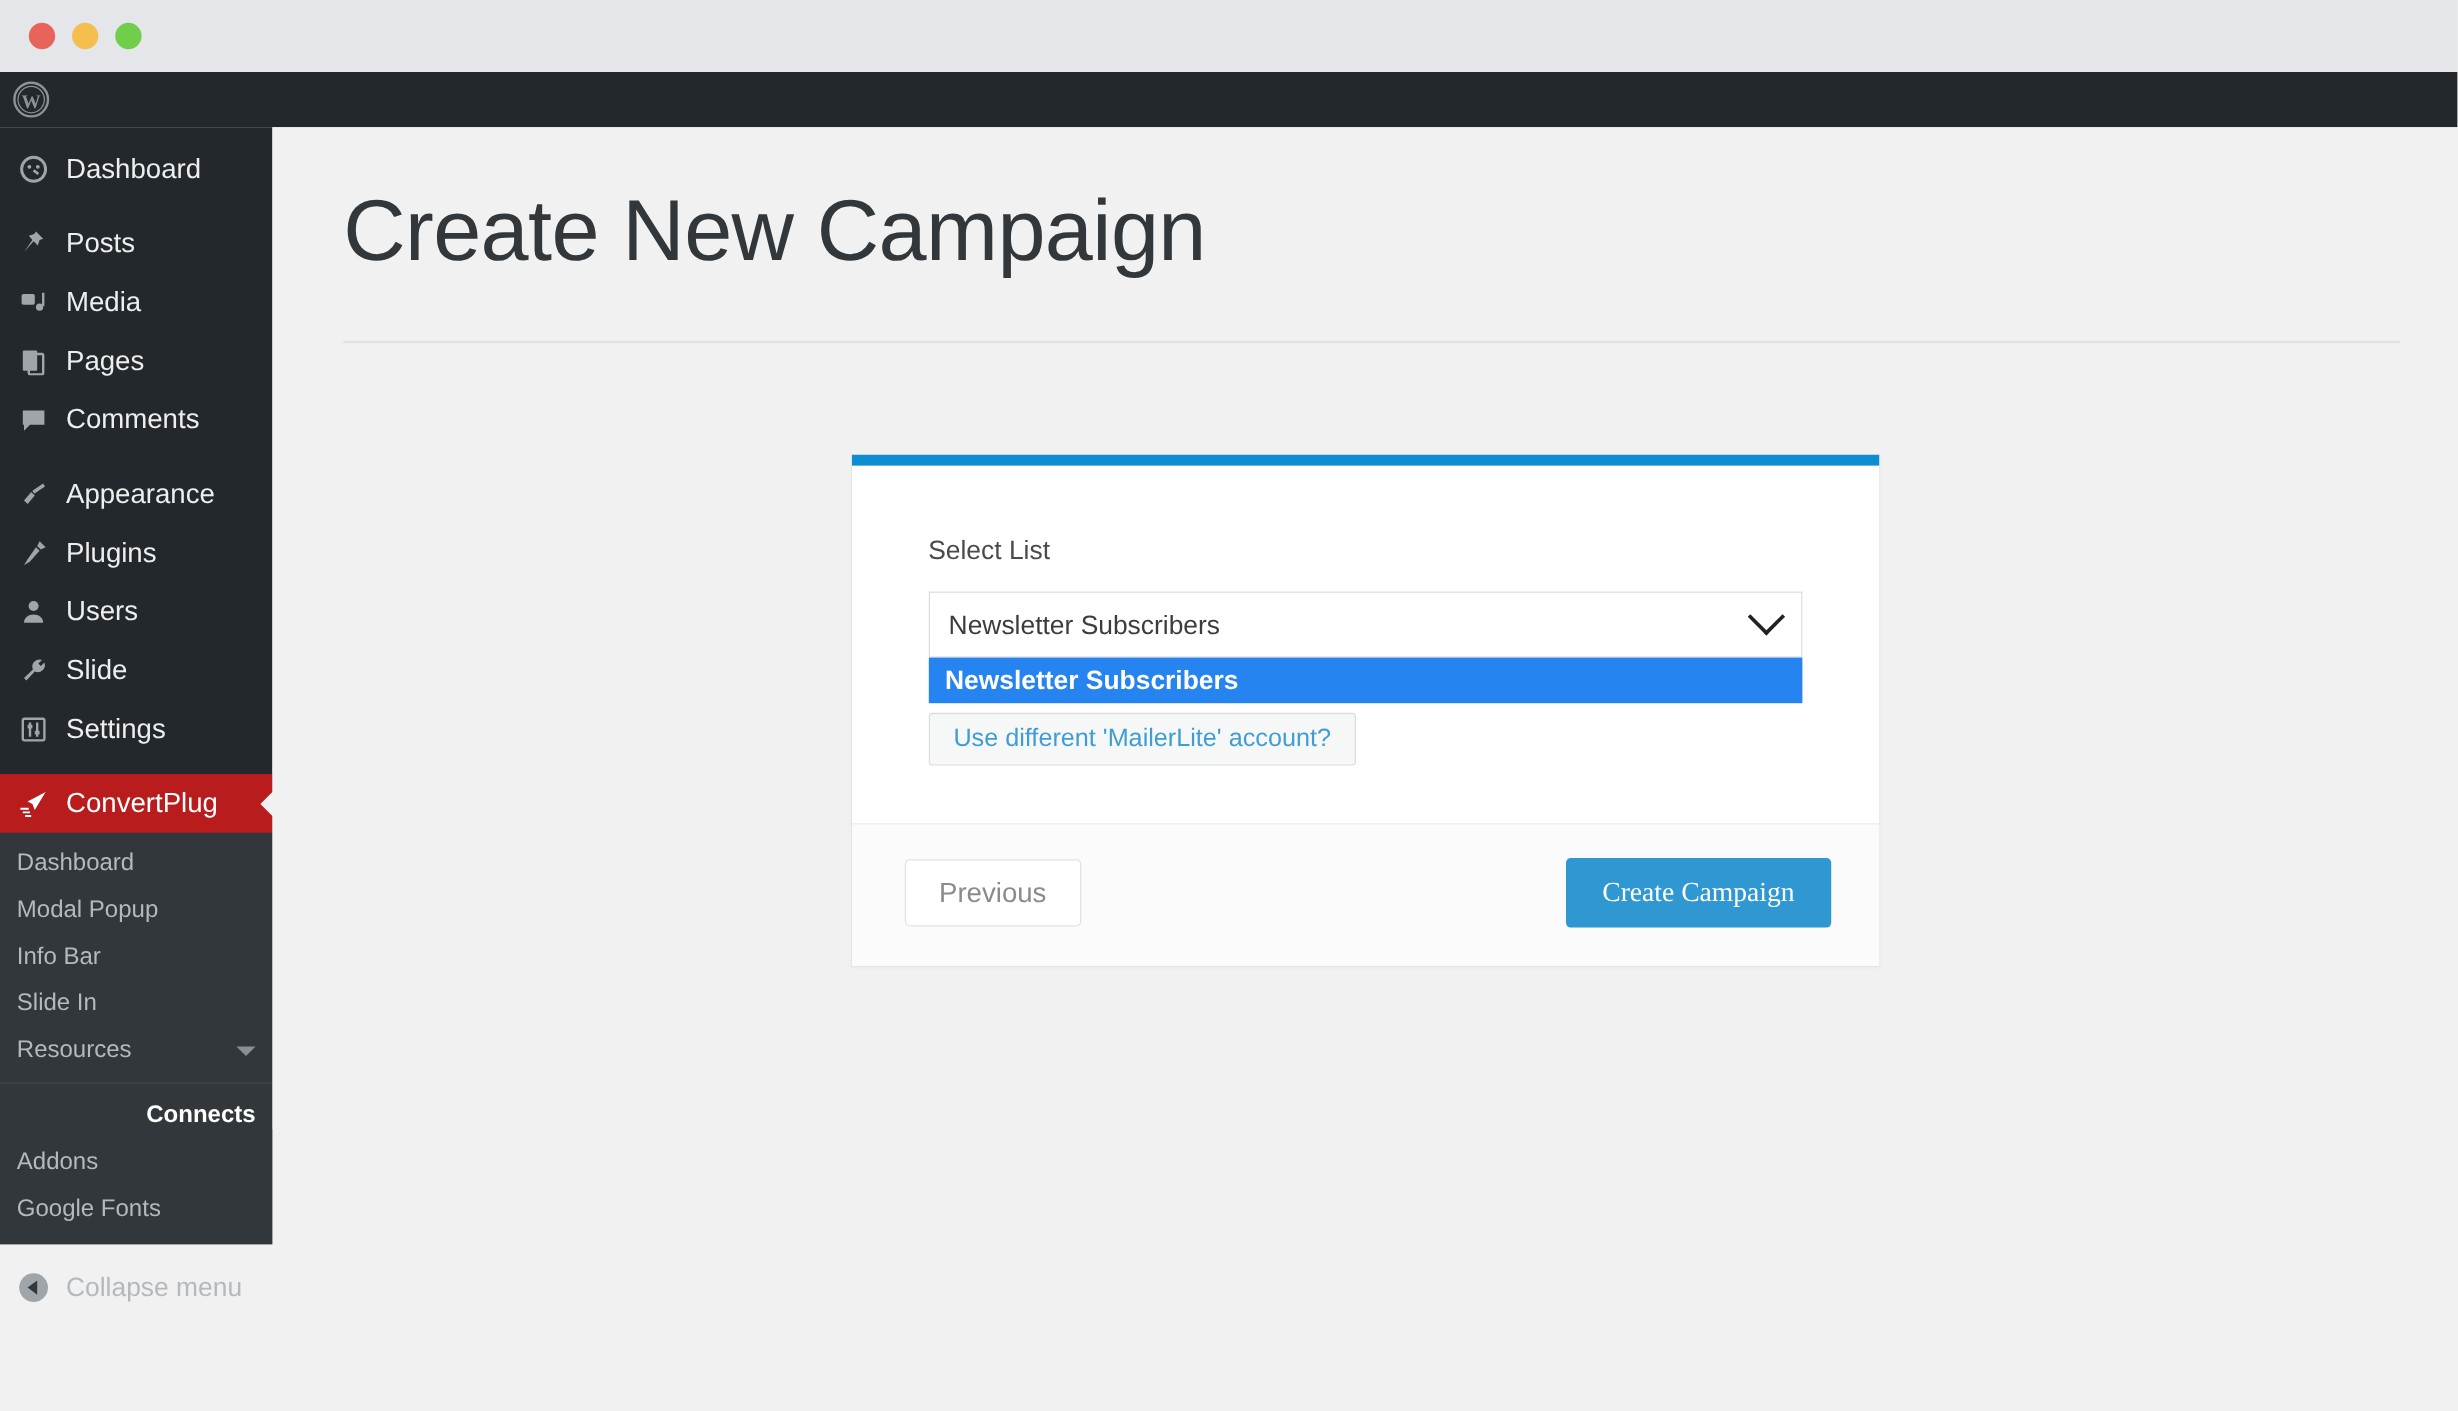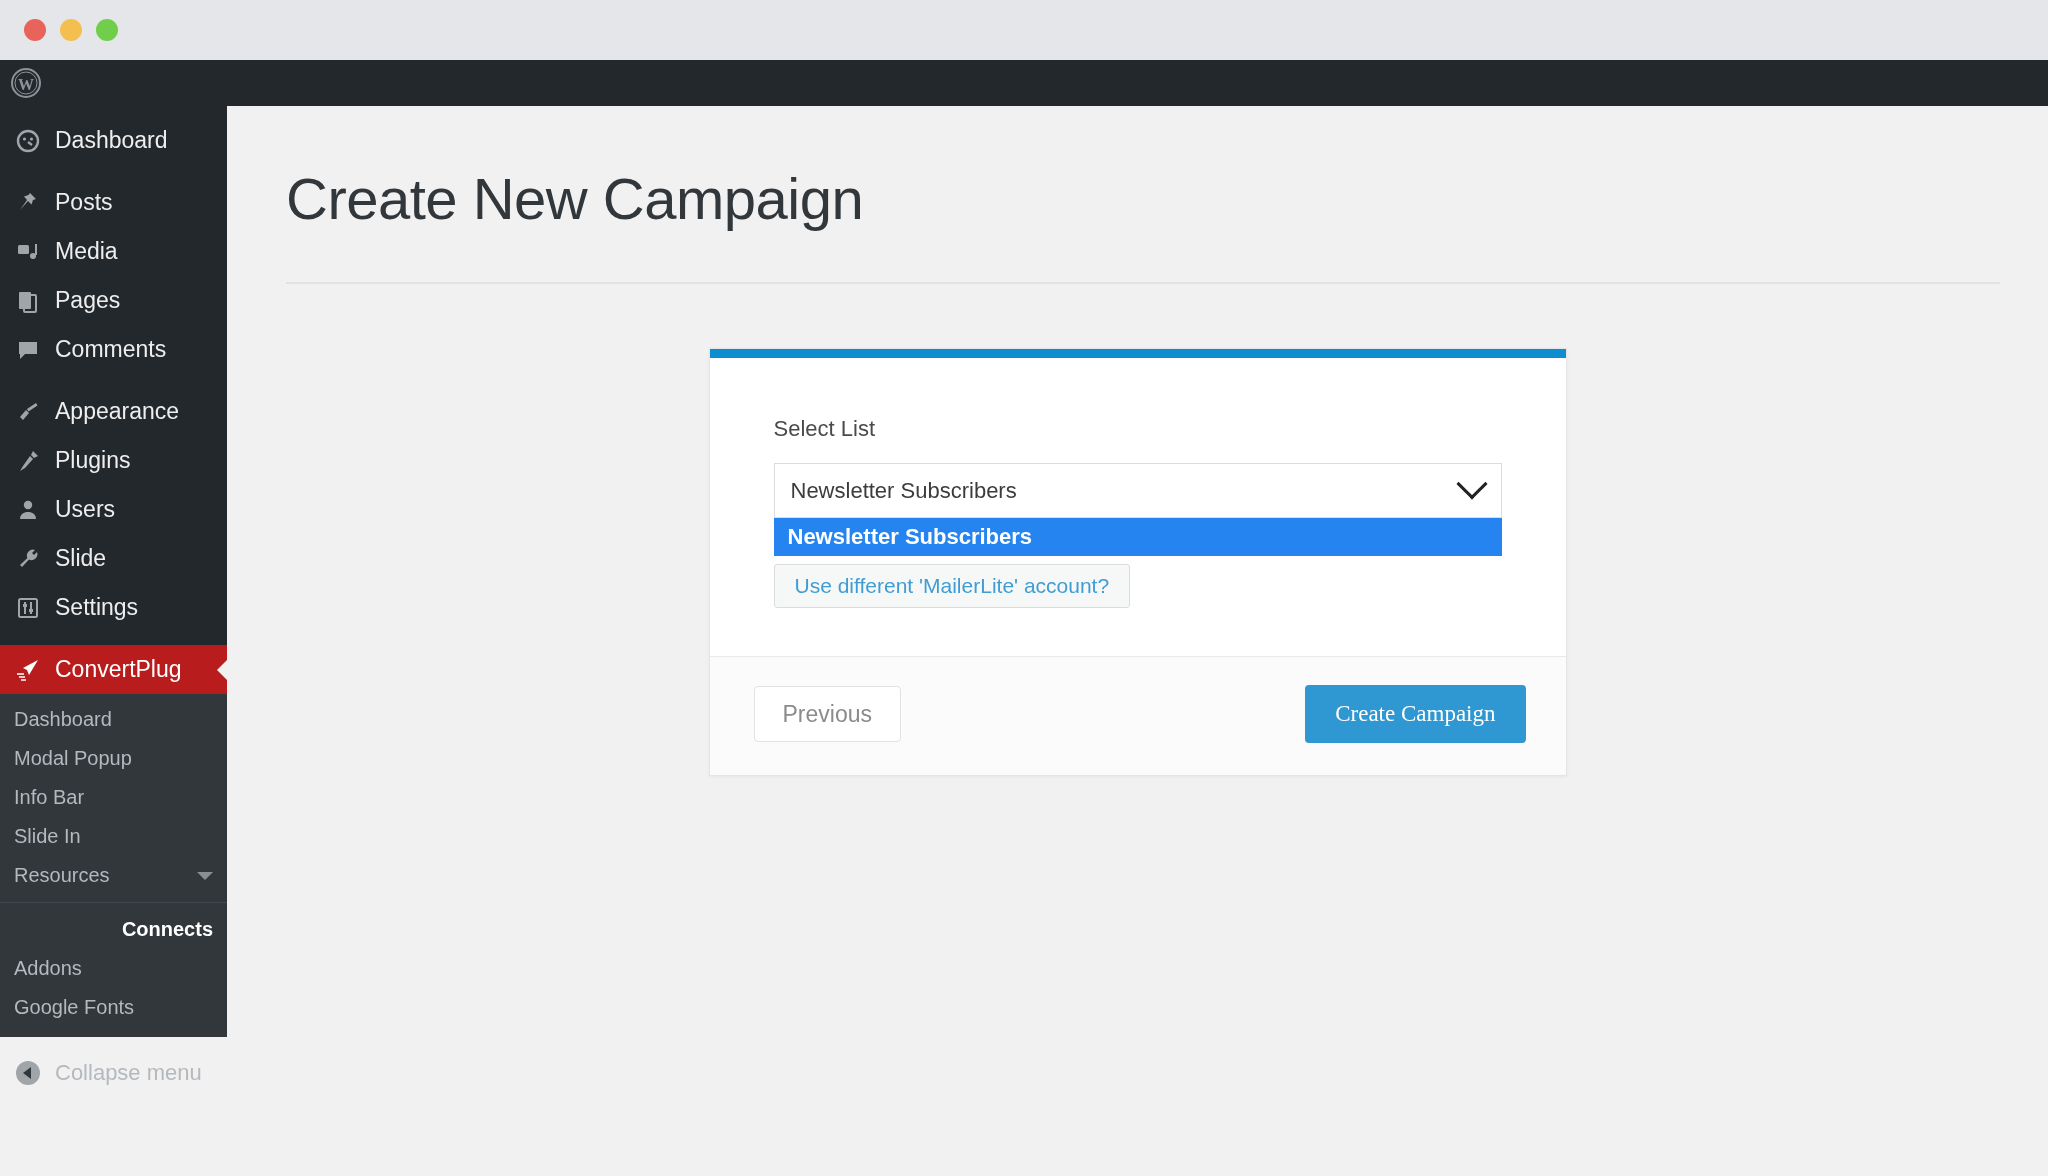--- a/index.html
+++ b/index.html
@@ -132,37 +132,38 @@
   }
 
   
   .content {
     flex: 1;
     background: #f1f1f1;
     padding: 0 0 0 0;
     position: relative;
   }
   .page-title {
-    font-size: 58px;
+    font-size: 72px;
     font-weight: 400;
     color: #32373c;
-    padding: 59px 0 0 59px;
+    padding: 46px 0 0 59px;
     letter-spacing: -0.5px;
   }
   .title-rule {
     margin: 50px 48px 0 59px;
     height: 2px;
     background: #e2e2e2;
   }
 
   
   .card-wrap {
     display: flex;
     justify-content: center;
     padding-top: 64px;
+    margin-top: 28px;
   }
   .card {
     width: 858px;
     background: #ffffff;
     border: 1px solid #e5e5e5;
     box-shadow: 0 1px 3px rgba(0,0,0,.05);
   }
   .card-topbar { height: 9px; background: #0d8ed0; }
 
   .card-body { padding: 58px 64px 48px 64px; }

